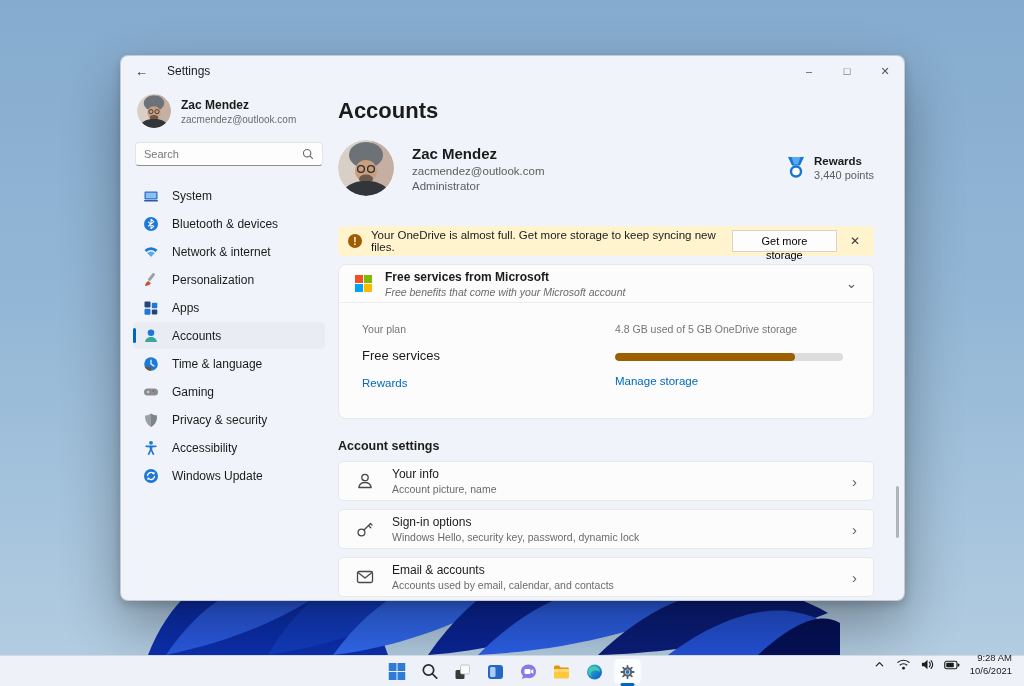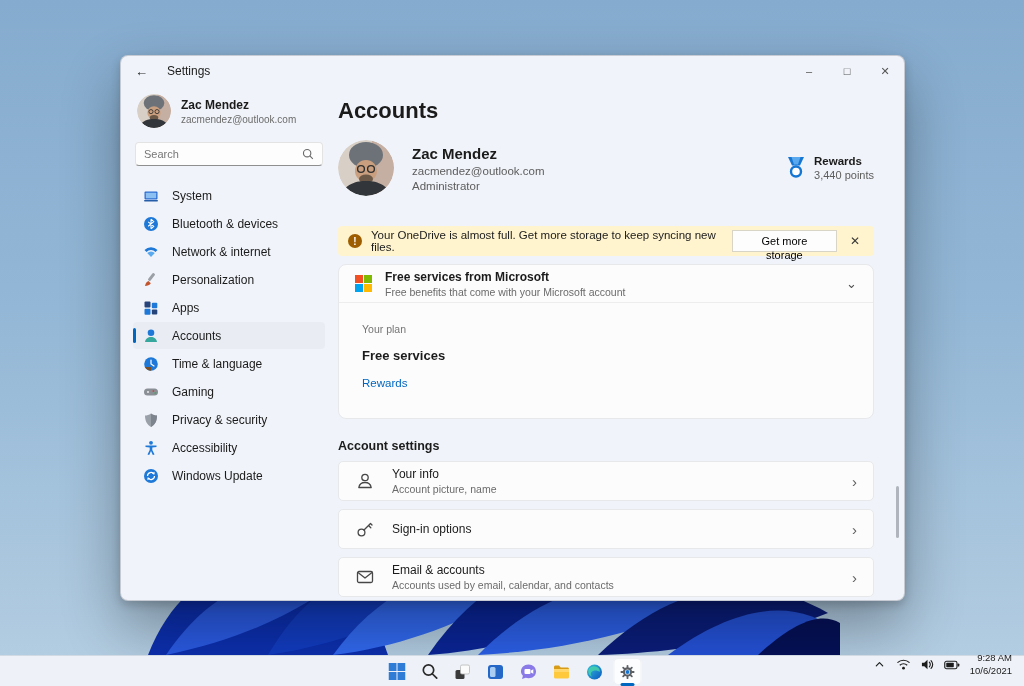--- a/index.html
+++ b/index.html
@@ -65,29 +65,29 @@
   .banner-btn { margin-left:auto; background:#fdfdfd; border:1px solid #d8d4c6; border-radius:0;
                 font-size:11px; padding:3px 11px; height:22px; line-height:14px; cursor:default;
                 font-family:"Liberation Sans",sans-serif;text-align:center; }
   .banner-x { font-size:12px; color:#3a3a3a; padding:0 4px; cursor:default; }
   
   .fs-card { margin-top:8px; background:#fcfcfd; border:1px solid #e7e8ea; border-radius:8px; }
   .fs-head { height:38px; display:flex; align-items:center; padding:0 16px; gap:13px; border-bottom:1px solid #ededee; }
   .mslogo { width:17px; height:17px; display:grid; grid-template-columns:8px 8px; grid-template-rows:8px 8px; gap:1px; flex:0 0 auto; }
   .mslogo span { display:block; }
   .fs-title { font-size:12px; font-weight:700; }
-  .fs-sub { font-size:10.5px; color:#6b6b6b; margin-top:2px; }
+  .fs-sub { font-size:10.5px; color:#6b6b6b; margin-top:2px;font-style:italic; }
   .fs-chev { margin-left:auto; font-size:13px; color:#4f4f4f; }
   .fs-exp { position:relative; height:115px; }
   .fs-col { position:absolute; top:0; }
   .fs-col1 { left:23px; width:110px; }
   .fs-col2 { left:150px; width:115px; }
   .fs-col3 { left:276px; width:228px; }
   .fs-lbl { font-size:10.5px; color:#757575; margin-top:20px; white-space:nowrap; }
-  .fs-val { font-size:13px; font-weight:700; margin-top:13px; }
+  .fs-val { font-size:13px; font-weight:400; margin-top:13px; }
   .fs-link { font-size:11.5px; color:#0067c0; margin-top:14px; cursor:default; }
   .office-icons { display:flex; gap:8px; margin-top:10px; }
   .office-ic { width:18px; height:18px; border-radius:3px; color:#fff; font-size:10px; font-weight:700;
                display:flex; align-items:center; justify-content:center; }
   .app-word { background:#185abd; } .app-excel { background:#107c41; }
   .app-ppt { background:#c43e1c; border-radius:6px; } .app-outlook { background:#0f6cbd; }
   .progress { margin-top:18px; width:228px; height:8px; border-radius:4px; background:#dcdcdc; overflow:hidden; }
   .progress-fill { height:100%; border-radius:4px; background:#9d6000; }
   
   .as-head { font-size:12.5px; font-weight:700; margin-top:20px; }
@@ -323,20 +323,27 @@
             <div class="fs-sub">Free benefits that come with your Microsoft account</div>
           </span>
           <span class="fs-chev">⌄</span>
         </div>
         <div class="fs-exp">
           <div class="fs-col fs-col1">
             <div class="fs-lbl">Your plan</div>
             <div class="fs-val">Free services</div>
             <div class="fs-link">Rewards</div>
           </div>
+          <div class="fs-col fs-col3">
+            <div class="fs-lbl">4.8 GB used of 5 GB OneDrive storage</div>
+            <div class="progress">
+              <div class="progress-fill" style="width: 79%;"></div>
+            </div>
+            <div class="fs-link">Manage storage</div>
+          </div>
         </div>
       </div>
 
       <div class="as-head">Account settings</div>
 
       <div class="as-row">
         <svg class="as-icon" viewBox="0 0 20 20">
           <circle cx="10" cy="6.5" r="3.2" fill="none" stroke="#474747" stroke-width="1.3"></circle>
           <path d="M3.8,16.5 C4.5,12.8 7,11.5 10,11.5 C13,11.5 15.5,12.8 16.2,16.5 Z" fill="none" stroke="#474747" stroke-width="1.3" stroke-linejoin="round"></path>
         </svg>
@@ -347,20 +354,21 @@
         <span class="as-chev">›</span>
       </div>
 
       <div class="as-row">
         <svg class="as-icon" viewBox="0 0 20 20">
           <circle cx="6.5" cy="13.5" r="3.4" fill="none" stroke="#474747" stroke-width="1.3"></circle>
           <path d="M9,11 L15.5,4.5 M13.5,6.5 L15.8,8.8 M15.5,4.5 L17,6" fill="none" stroke="#474747" stroke-width="1.3" stroke-linecap="round"></path>
         </svg>
         <span>
           <div class="as-title">Sign-in options</div>
+          <div class="as-sub">Windows Hello, security key, password, dynamic lock</div>
         </span>
         <span class="as-chev">›</span>
       </div>
 
       <div class="as-row">
         <svg class="as-icon" viewBox="0 0 20 20">
           <rect x="2.5" y="4.5" width="15" height="11" rx="1.5" fill="none" stroke="#474747" stroke-width="1.3"></rect>
           <path d="M3,5.5 L10,11 L17,5.5" fill="none" stroke="#474747" stroke-width="1.3" stroke-linejoin="round"></path>
         </svg>
         <span>

